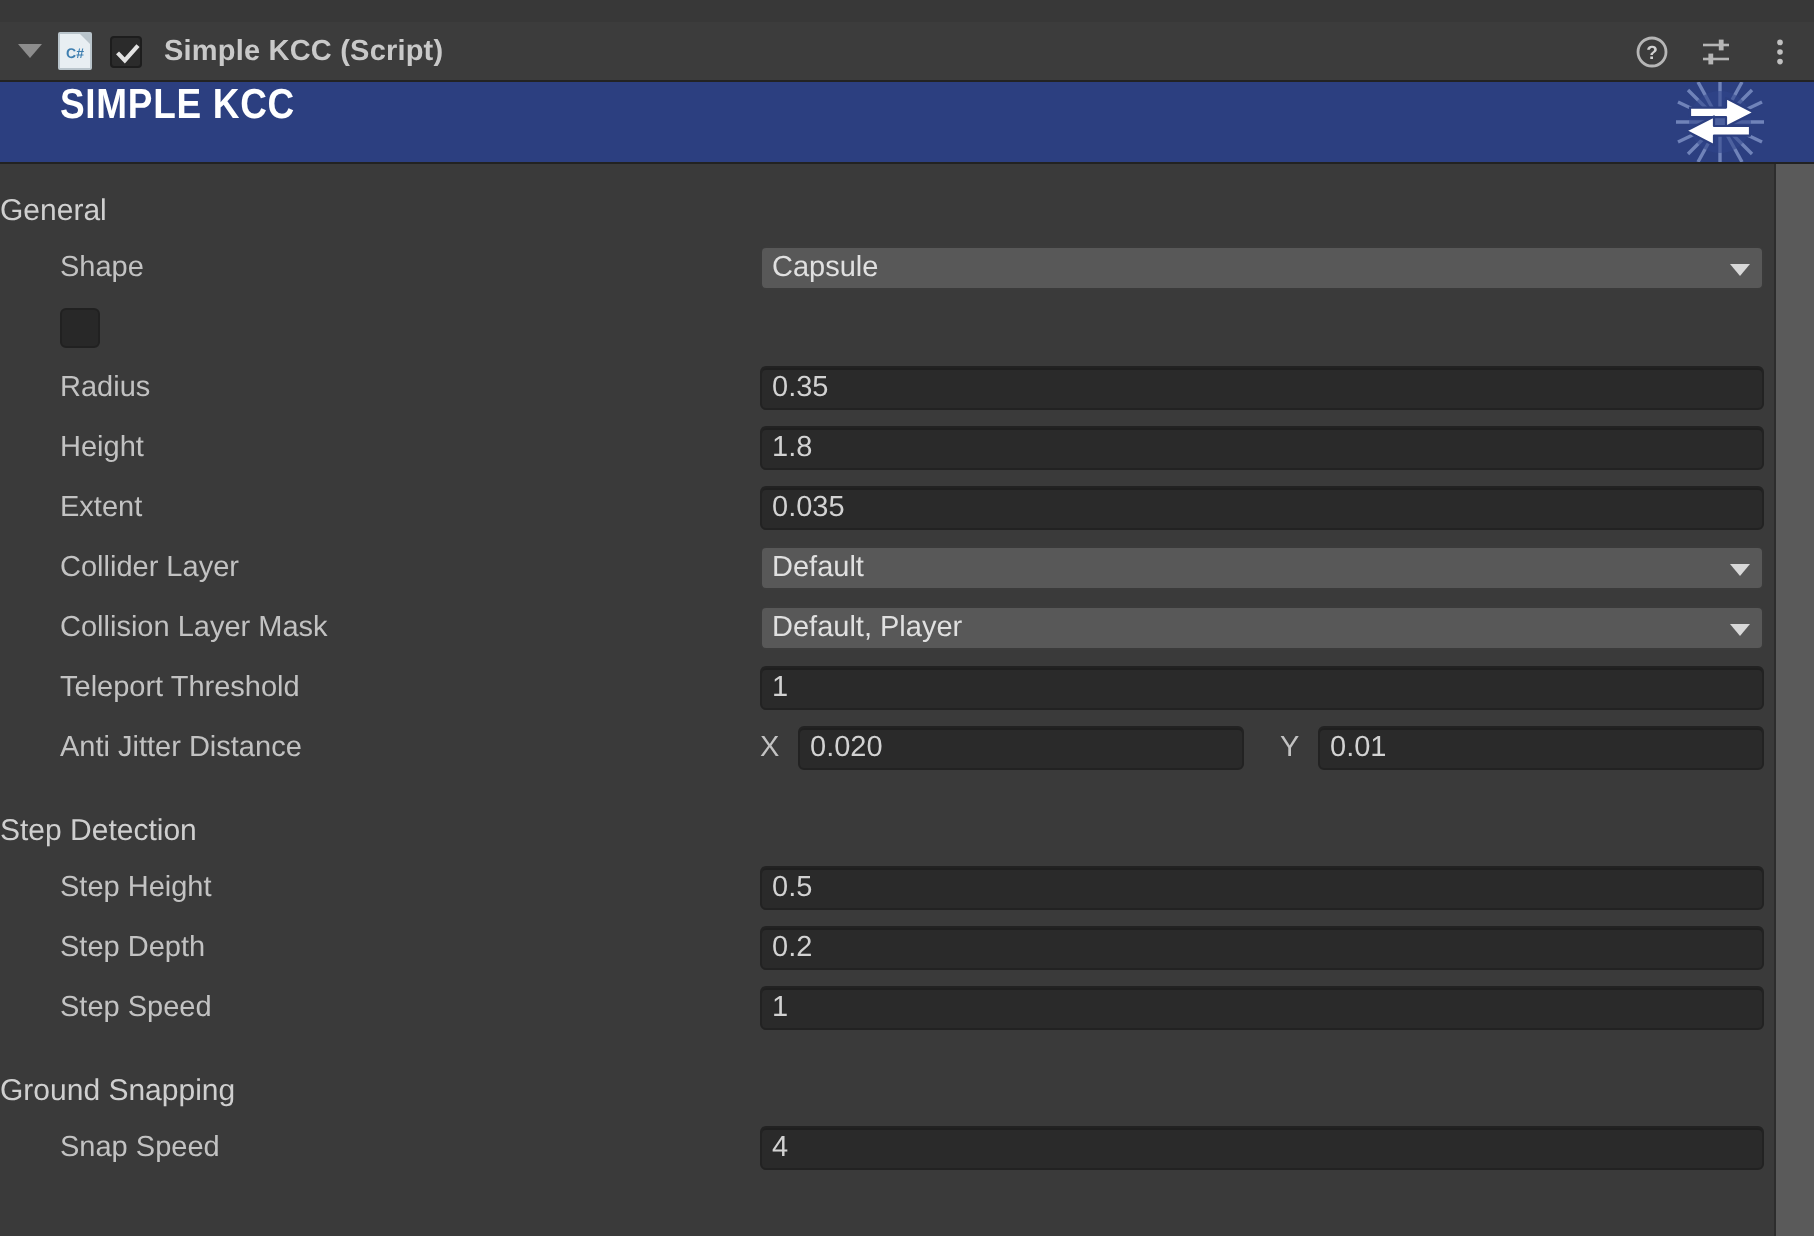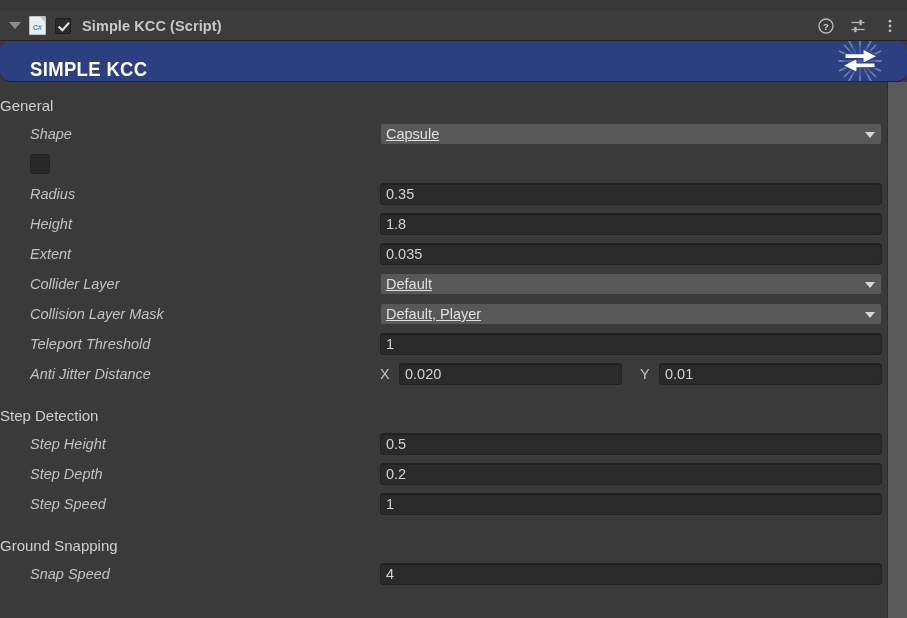--- a/index.html
+++ b/index.html
@@ -113,23 +113,22 @@
     justify-content: center;
   }
 
   
   .banner {
     position: relative;
     height: 40px;
     background: #2c3f80;
     border-bottom: 1px solid #222;
     display: flex;
-    align-items: flex-end;
+    align-items: flex-start;
     overflow: hidden;
-    border-radius: 10px;
   }
   .banner-title {
     margin-left: 30px;
     color: #ffffff;
     font-size: 21px;
     font-weight: bold;
     letter-spacing: 0.4px;
     transform: scaleX(0.88);
     transform-origin: left center;
     white-space: nowrap;
@@ -175,21 +174,20 @@
     padding-left: 30px;
     box-sizing: border-box;
   }
   .row-label {
     width: 350px;
     flex: 0 0 auto;
     color: #c2c2c2;
     font-size: 14.5px;
     white-space: nowrap;
     overflow: hidden;
-    font-style: italic;
   }
   .row-field {
     flex: 1 1 auto;
     display: flex;
     align-items: center;
     padding-right: 25px;
     min-width: 0;
   }
 
   
@@ -219,21 +217,20 @@
     border-radius: 3px;
     color: #e0e0e0;
     font-size: 14.5px;
     line-height: 20px;
     padding: 0 22px 0 5px;
     box-sizing: border-box;
     flex: 1 1 auto;
     min-width: 0;
     white-space: nowrap;
     overflow: hidden;
-    text-decoration: underline;
   }
   .udropdown .dd-arrow {
     position: absolute;
     right: 6px;
     top: 50%;
     margin-top: -2px;
     width: 0; height: 0;
     border-left: 5px solid transparent;
     border-right: 5px solid transparent;
     border-top: 6px solid #d8d8d8;

